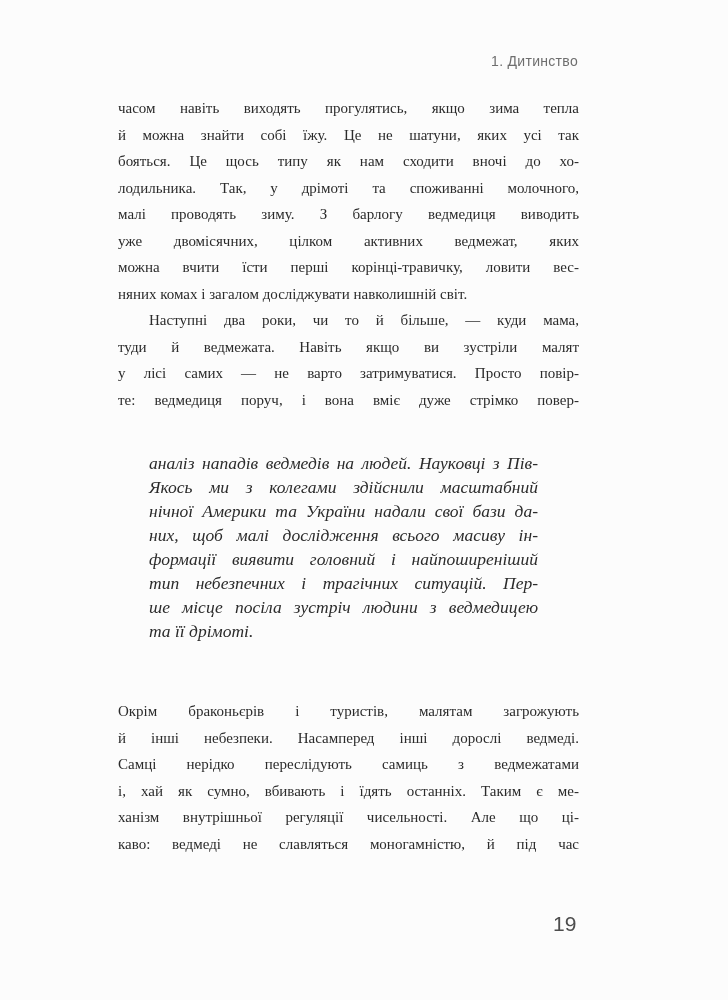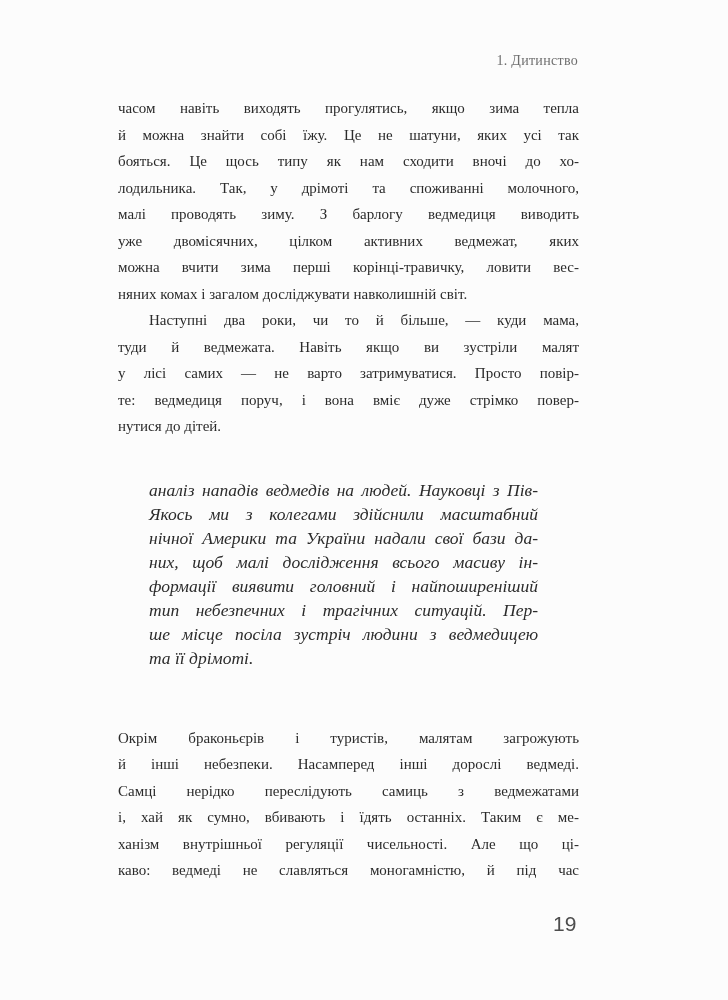--- a/index.html
+++ b/index.html
@@ -12,21 +12,21 @@
     height: 1000px;
     background: #fcfcfc;
     color: #2b2b2b;
     overflow: hidden;
   }
 
   .running-header {
     position: absolute;
     top: 53px;
     right: 150px;
-    font-family: Liberation Serif, serif;
+    font-family: Liberation Sans, sans-serif;
     font-size: 14px;
     color: #6e6e6e;
     letter-spacing: 0.3px;
   }
 
   .text-column {
     position: absolute;
     left: 118px;
     top: 95px;
     width: 461px;
@@ -73,30 +73,29 @@
 
   <main class="text-column">
 
     <section class="para">
       <div class="line">часом навіть виходять прогулятись, якщо зима тепла</div>
       <div class="line">й можна знайти собі їжу. Це не шатуни, яких усі так</div>
       <div class="line">бояться. Це щось типу як нам сходити вночі до хо-</div>
       <div class="line">лодильника. Так, у дрімоті та споживанні молочного,</div>
       <div class="line">малі проводять зиму. З барлогу ведмедиця виводить</div>
       <div class="line">уже двомісячних, цілком активних ведмежат, яких</div>
-      <div class="line">можна вчити зима перші корінці-травичку, ловити вес-</div>
+      <div class="line">можна вчити їсти перші корінці-травичку, ловити вес-</div>
       <div class="line last">няних комах і загалом досліджувати навколишній світ.</div>
     </section>
 
     <section class="para">
       <div class="line indent">Наступні два роки, чи то й більше, — куди мама,</div>
       <div class="line">туди й ведмежата. Навіть якщо ви зустріли малят</div>
       <div class="line">у лісі самих — не варто затримуватися. Просто повір-</div>
       <div class="line">те: ведмедиця поруч, і вона вміє дуже стрімко повер-</div>
-      <div class="line last">нутися до дітей.</div>
     </section>
 
     <section class="quote-block">
       <div class="line">аналіз нападів ведмедів на людей. Науковці з Пів-</div>
       <div class="line">Якось ми з колегами здійснили масштабний</div>
       <div class="line">нічної Америки та України надали свої бази да-</div>
       <div class="line">них, щоб малі дослідження всього масиву ін-</div>
       <div class="line">формації виявити головний і найпоширеніший</div>
       <div class="line">тип небезпечних і трагічних ситуацій. Пер-</div>
       <div class="line">ше місце посіла зустріч людини з ведмедицею</div>

